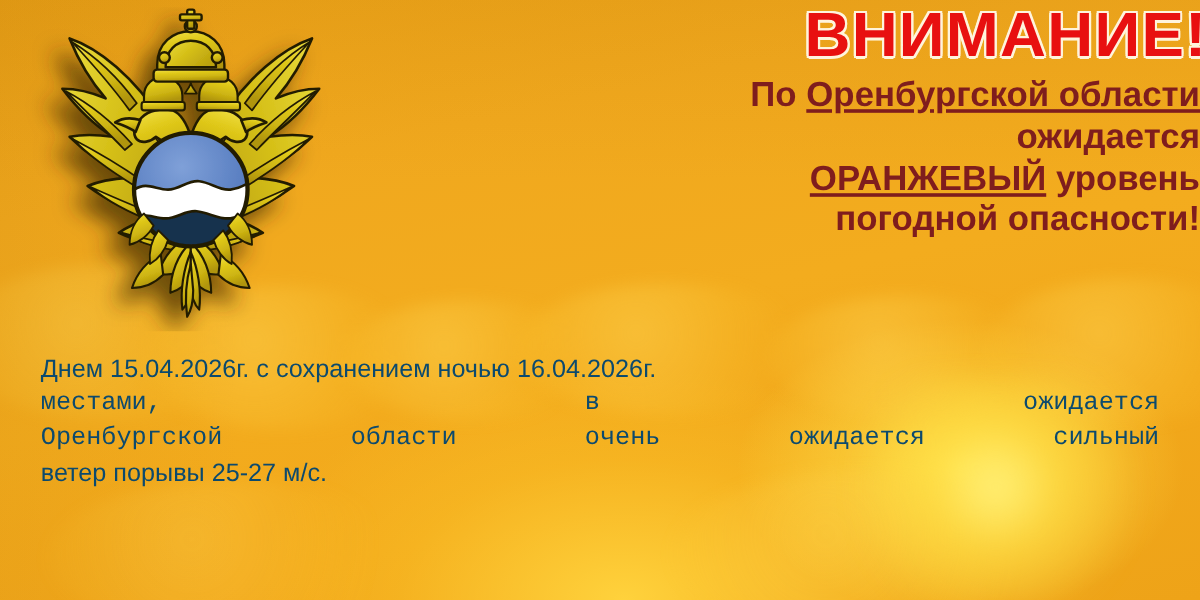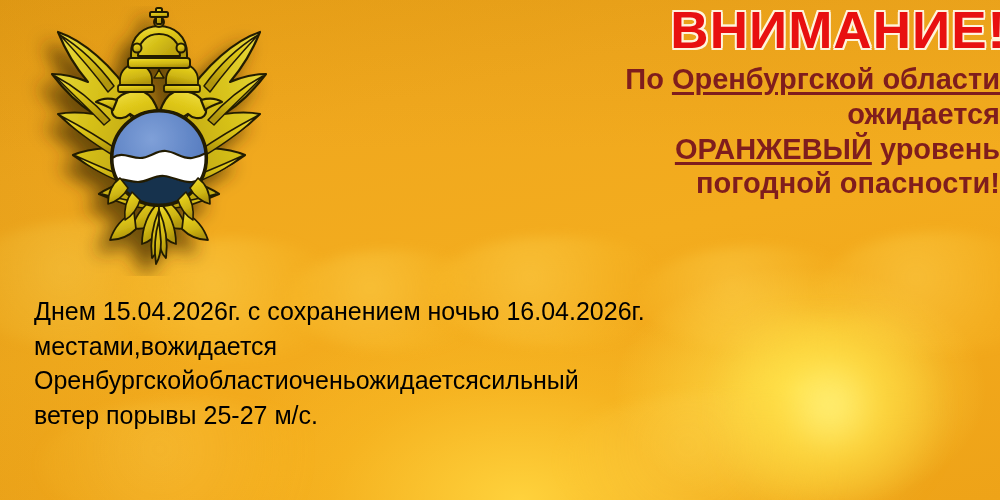--- a/index.html
+++ b/index.html
@@ -96,28 +96,30 @@
     text-decoration-thickness: 2.5px;
     text-underline-offset: 3px;
   }
   .subhead-line { display: block; white-space: nowrap; }
 
   
   .body-text {
     position: absolute;
     left: 34px; top: 294px;
     width: 932px;
-    color: #000000;
-    font-size: 25px;
+    color: #0c4a6e;
+    font-size: 21px;
     line-height: 1.38;
   }
   .body-line { display: block; white-space: nowrap; }
   .body-line.justify {
     display: flex;
+    justify-content: space-between;
     white-space: nowrap;
+    font-family: Liberation Mono, monospace;
   }
 </style>
 </head>
 <body>
 
 <div id="poster">
 
   <div class="bg-base"></div>
   <div class="bg-clouds">
     <div class="cloud c1"></div>

